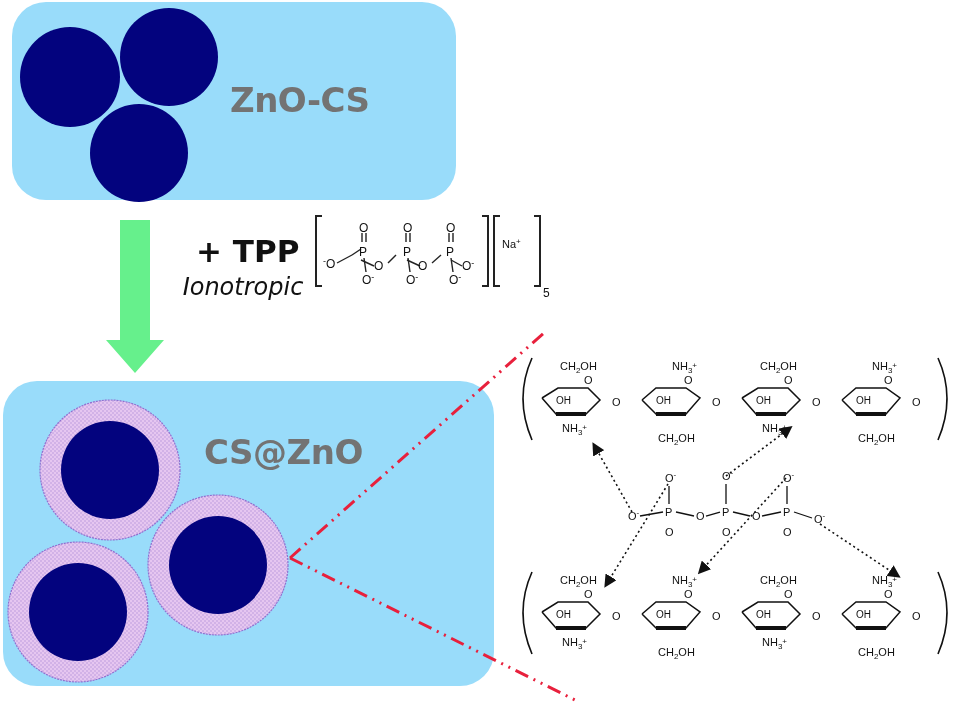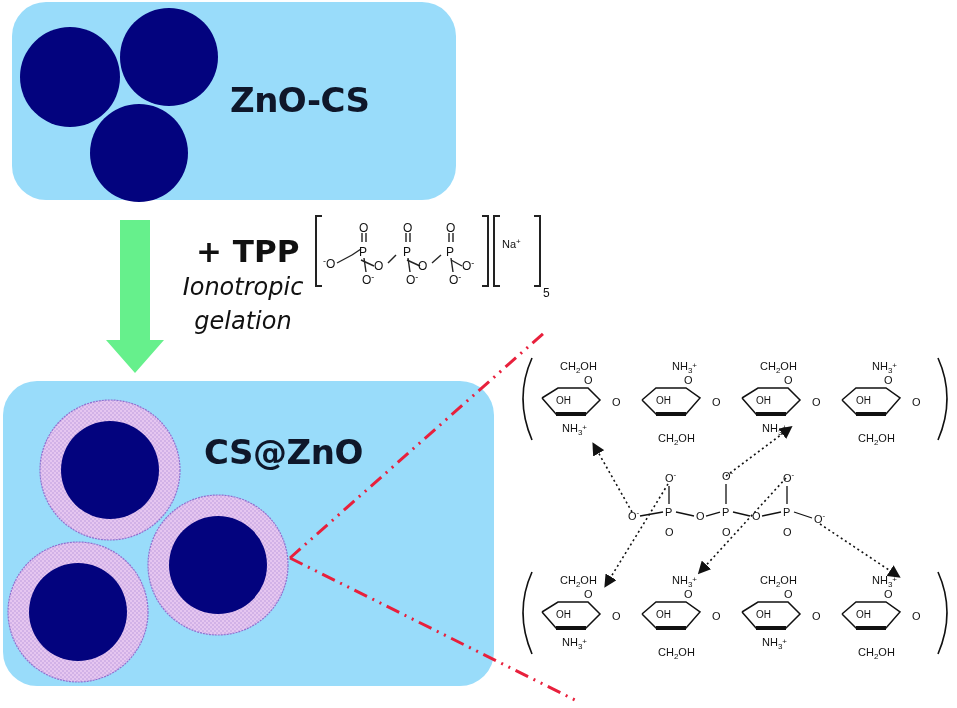--- a/index.html
+++ b/index.html
@@ -1,20 +1,20 @@
 <!DOCTYPE html>
 <html><head>
 <meta charset="utf-8">
 <style>
   html, body { margin: 0; padding: 0; background: #ffffff; }
   body { width: 957px; height: 708px; position: relative; overflow: hidden; font-family: "DejaVu Sans", sans-serif; }
   .panel { position: absolute; background: #99dcfa; border-radius: 34px; }
   #panel-top { left: 12px; top: 2px; width: 444px; height: 198px; }
   #panel-bottom { left: 3px; top: 381px; width: 491px; height: 305px; }
-  .label-big { position: absolute; font-family: "DejaVu Sans", sans-serif; font-weight: bold; color: #0f172a; font-size: 34px; letter-spacing: -0.5px; }
+  .label-big { position: absolute; font-family: "DejaVu Sans", sans-serif; font-weight: bold; color: #737373; font-size: 34px; letter-spacing: -0.5px; }
   #label-zno-cs { left: 230px; top: 80px; }
   #label-cs-zno { left: 204px; top: 432px; text-align: center; }
   .tpp-label { position: absolute; font-family: "DejaVu Sans", sans-serif; color: #111; text-align: center; }
   #tpp-plus { left: 196px; top: 233px; font-size: 31px; font-weight: bold; }
   #tpp-process { left: 168px; top: 270px; font-size: 24px; font-style: italic; line-height: 34px; width: 150px; text-align: center; }
   svg.overlay { position: absolute; left: 0; top: 0; }
   .chem text { font-family: "Liberation Sans", sans-serif; fill: #111; }
 </style>
 </head>
 <body>
@@ -195,14 +195,13 @@
       <line x1="786" y1="478" x2="700" y2="572" stroke="#111" stroke-width="1.6" stroke-dasharray="2 3" fill="none" marker-end="url(#arrowHead)"></line>
       <line x1="820" y1="524" x2="898" y2="576" stroke="#111" stroke-width="1.6" stroke-dasharray="2 3" fill="none" marker-end="url(#arrowHead)"></line>
     </g>
 </svg>
 
 <div id="label-zno-cs" class="label-big">ZnO-CS</div>
 <div id="label-cs-zno" class="label-big">CS@ZnO</div>
 <div id="tpp-plus" class="tpp-label">+ TPP</div>
 <div id="tpp-process" class="tpp-label">
   <div>Ionotropic</div>
-  <div>gelation</div>
 </div>
 
 </body></html>

